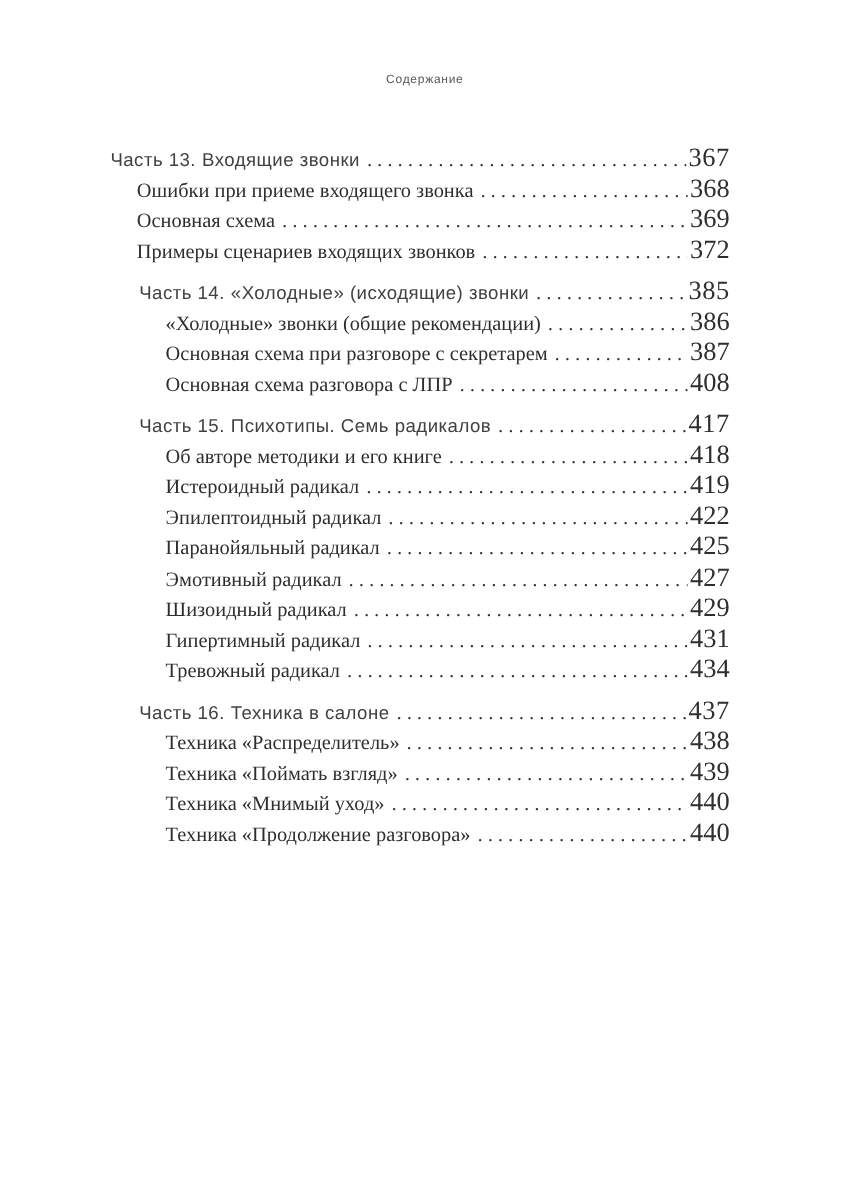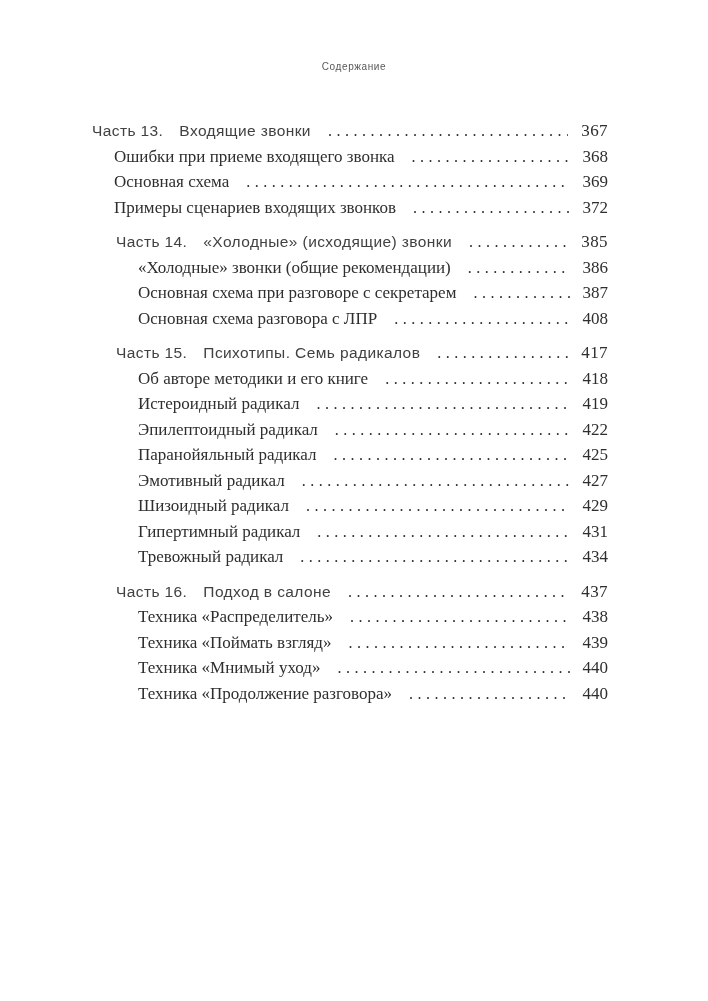--- a/index.html
+++ b/index.html
@@ -33,21 +33,20 @@
     right: 100px;
     top: 118px;
   }
   .toc-section + .toc-section { margin-top: 9px; margin-left: 24px; }
   .toc-row {
     display: flex;
     align-items: baseline;
     height: 25.5px;
     line-height: 25.5px;
     white-space: nowrap;
-    gap: 11px;
   }
   .toc-row.heading {
     font-family: "Liberation Sans", sans-serif;
     font-size: 15.5px;
     color: var(--heading);
     letter-spacing: 0.4px;
   }
   .toc-row.heading .num { font-weight: 400; margin-right: 5px; }
   .toc-row.heading .ttl { font-weight: 400; }
   .toc-row.item {
@@ -61,21 +60,21 @@
     overflow: hidden;
     white-space: nowrap;
     font-family: "Liberation Serif", serif;
     font-size: 16px;
     letter-spacing: 4.5px;
     margin-left: 6px;
     color: var(--text);
   }
   .pg {
     font-family: "Liberation Serif", serif;
-    font-size: 17px;
+    font-size: 22px;
     color: var(--text);
     margin-left: 2px;
   }
 </style>
 </head>
 <body>
 
 <div class="page-header">Содержание</div>
 
 <div class="toc">
@@ -173,21 +172,21 @@
     <div class="toc-row item">
       <span>Тревожный радикал</span>
       <span class="dots">................................................................................................................................................................</span>
       <span class="pg">434</span>
     </div>
   </div>
 
   <div class="toc-section">
     <div class="toc-row heading">
       <span class="num">Часть 16.</span>
-      <span class="ttl">Подход в салоне</span>
+      <span class="ttl">Техника в салоне</span>
       <span class="dots">................................................................................................................................................................</span>
       <span class="pg">437</span>
     </div>
     <div class="toc-row item">
       <span>Техника «Распределитель»</span>
       <span class="dots">................................................................................................................................................................</span>
       <span class="pg">438</span>
     </div>
     <div class="toc-row item">
       <span>Техника «Поймать взгляд»</span>

